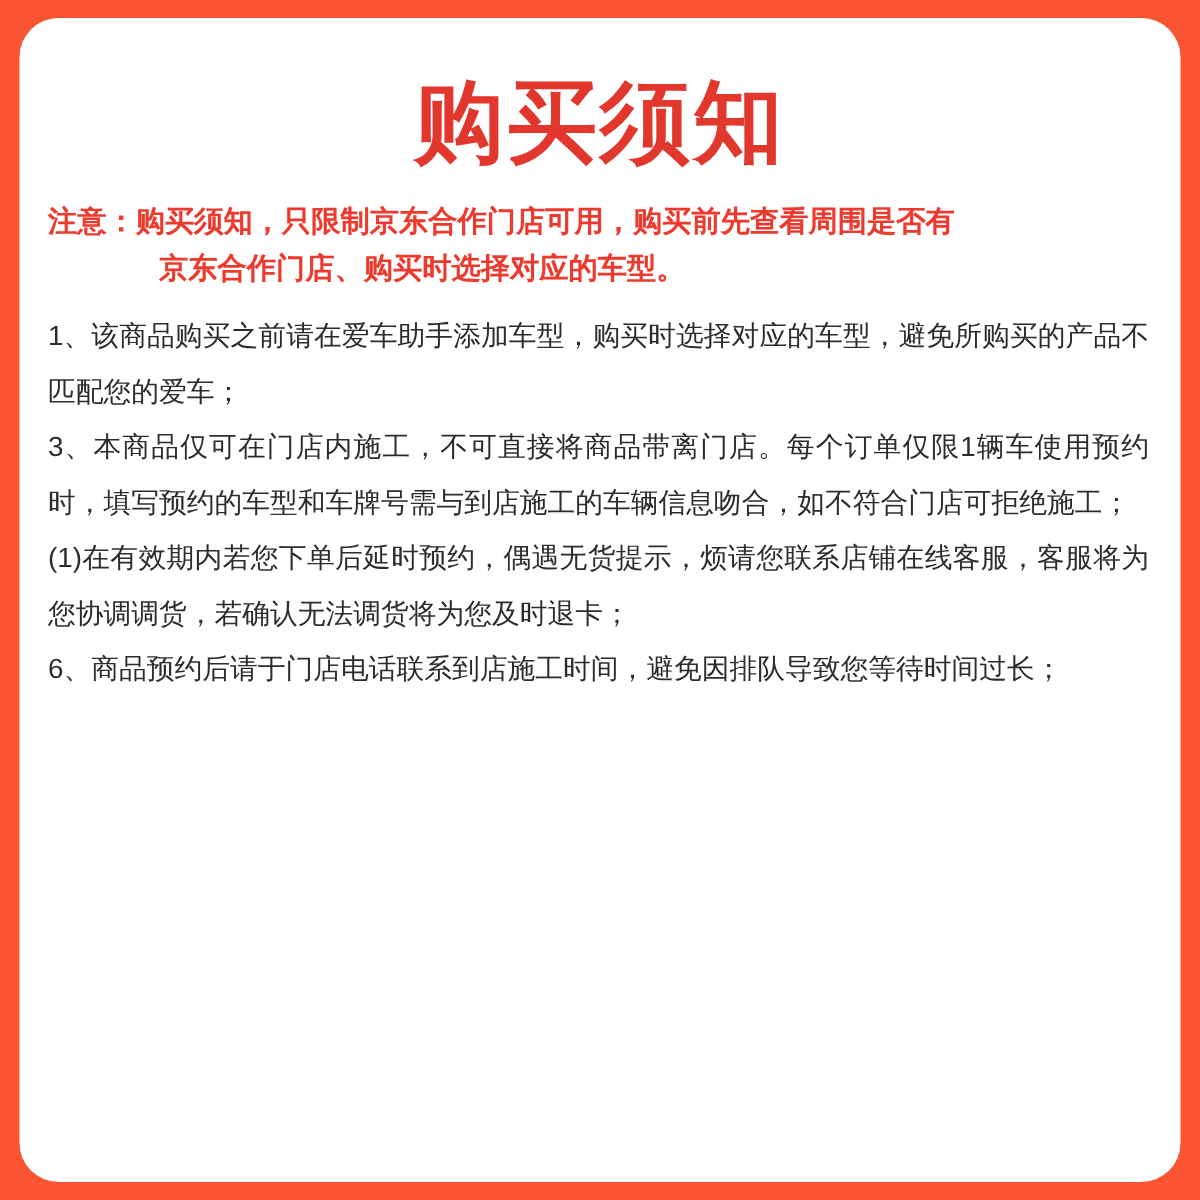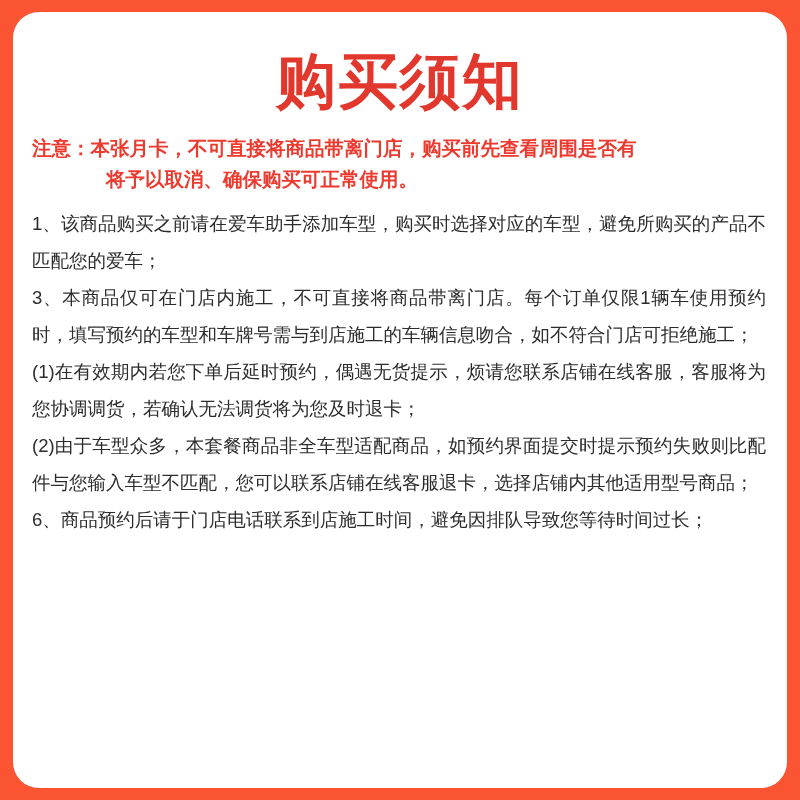--- a/index.html
+++ b/index.html
@@ -82,26 +82,25 @@
 <body>
 
 <div id="page">
   <div id="card">
 
     <div class="title-wrap">
       <span class="title">购买须知</span>
     </div>
 
     <div class="warning">
-      <span class="line1">注意：本张月卡，不可直接将商品带离门店，购买前先查看周围是否有</span>
-      <span class="line2">将予以取消、确保购买可正常使用。</span>
+      <span class="line1">注意：购买须知，只限制京东合作门店可用，购买前先查看周围是否有</span>
+      <span class="line2">京东合作门店、购买时选择对应的车型。</span>
     </div>
 
     <div class="body-list">
       <p class="item">1、该商品购买之前请在爱车助手添加车型，购买时选择对应的车型，避免所购买的产品不匹配您的爱车；</p>
       <p class="item">3、本商品仅可在门店内施工，不可直接将商品带离门店。每个订单仅限1辆车使用预约时，填写预约的车型和车牌号需与到店施工的车辆信息吻合，如不符合门店可拒绝施工；</p>
       <p class="item">(1)在有效期内若您下单后延时预约，偶遇无货提示，烦请您联系店铺在线客服，客服将为您协调调货，若确认无法调货将为您及时退卡；</p>
-      <p class="item">(2)由于车型众多，本套餐商品非全车型适配商品，如预约界面提交时提示预约失败则比配件与您输入车型不匹配，您可以联系店铺在线客服退卡，选择店铺内其他适用型号商品；</p>
       <p class="item">6、商品预约后请于门店电话联系到店施工时间，避免因排队导致您等待时间过长；</p>
     </div>
 
   </div>
 </div>
 
 </body></html>

